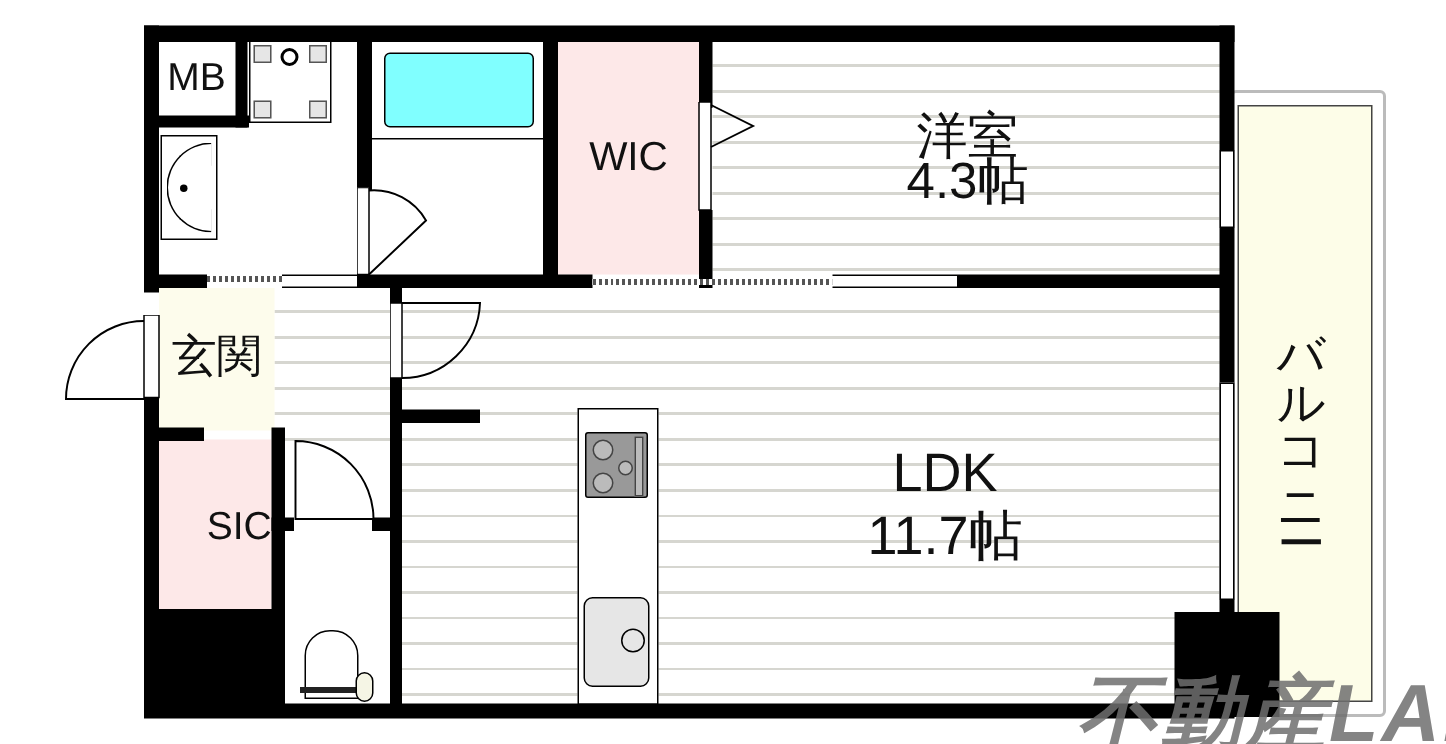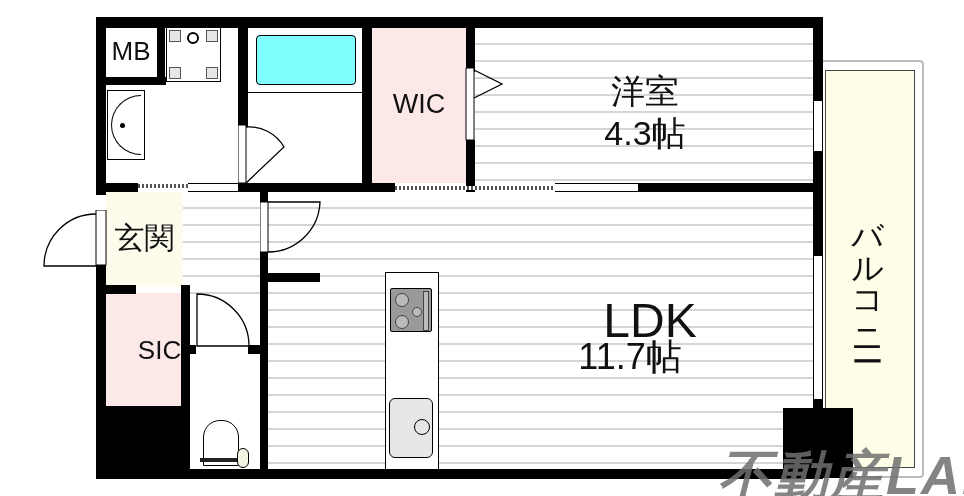--- a/index.html
+++ b/index.html
@@ -64,22 +64,22 @@
   <div style="position:absolute; left:4px; top:4px; width:12px; height:12px; border-radius:50%; background:#bbb; border:1px solid #444;"></div>
   <div style="position:absolute; left:4px; top:26px; width:12px; height:12px; border-radius:50%; background:#bbb; border:1px solid #444;"></div>
   <div style="position:absolute; left:21px; top:18px; width:8px; height:8px; border-radius:50%; background:#bbb; border:1px solid #444;"></div>
   <div style="position:absolute; right:2px; top:2px; width:4px; height:38px; background:#bbb; border:1px solid #444;"></div>
 </div>
 <div class="abs" style="left:389px; top:398px; width:44px; height:60px; border:1px solid #000; background:#e6e6e6; border-radius:6px;">
   <div style="position:absolute; left:24px; top:20px; width:14px; height:14px; border-radius:50%; border:1px solid #000; background:#e6e6e6;"></div>
 </div>
 
 <div class="label" style="left:575px; top:74px; width:140px; font-size:34px;">洋室</div>
-<div class="label" style="left:575px; top:116px; width:140px; font-size:34px;">4.3帖</div>
-<div class="label" style="left:575px; top:296px; width:150px; font-size:48px;">LDK</div>
+<div class="label" style="left:575px; top:104px; width:140px; font-size:34px;">4.3帖</div>
+<div class="label" style="left:555px; top:296px; width:150px; font-size:36px;">LDK</div>
 <div class="label" style="left:555px; top:338px; width:150px; font-size:36px;">11.7帖</div>
 
 <div class="wall" style="left:96px; top:17px; width:727px; height:11px;"></div>
 <div class="wall" style="left:96px; top:17px; width:10px; height:178px;"></div>
 <div class="wall" style="left:96px; top:250px; width:10px; height:228px;"></div>
 <div class="wall" style="left:96px; top:469px; width:723px; height:10px;"></div>
 <div class="wall" style="left:813px; top:17px; width:10px; height:462px;"></div>
 
 <div class="window" style="left:813px; top:100px; width:10px; height:52px;"></div>
 <div class="window" style="left:813px; top:255px; width:10px; height:145px;"></div>

